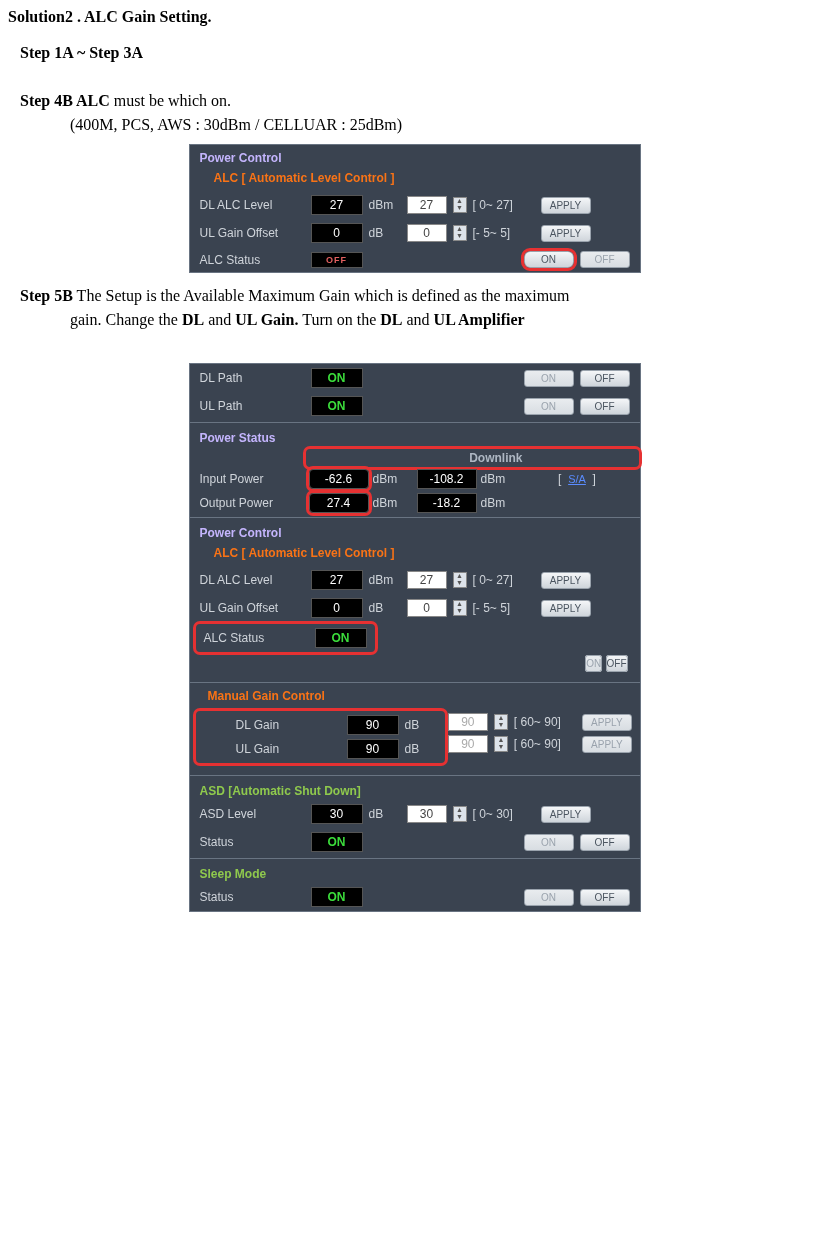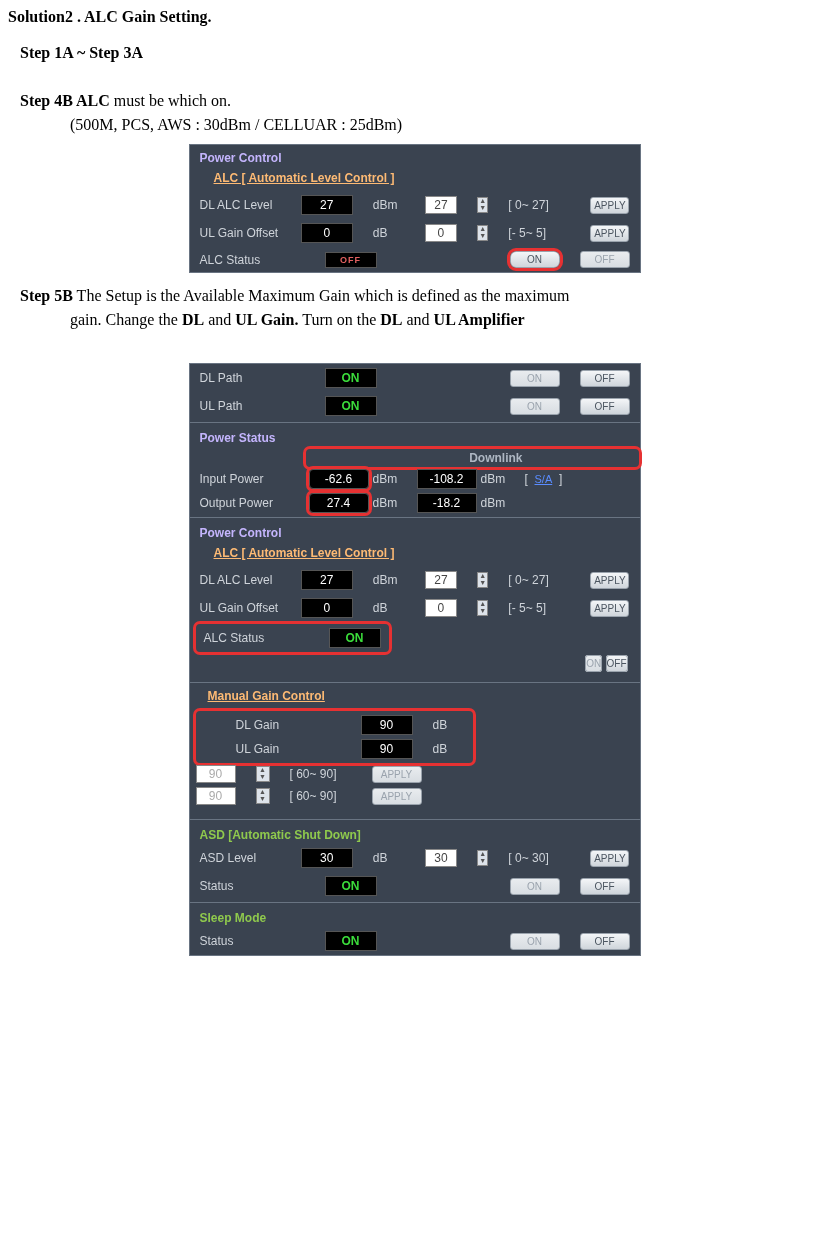--- a/index.html
+++ b/index.html
@@ -19,23 +19,23 @@
   .panel{
     font-family: Verdana, Arial, sans-serif;
     font-size:12px;
     color:#cfd4da;
     background:#3a4350;
     border:1px solid #697482;
     margin:10px auto 14px auto;
     width:450px;
   }
   .hdr-yellow{color:#c4b5fd;font-weight:bold;padding:6px 10px 2px 10px;}
-  .hdr-orange{color:#fdba74;font-weight:bold;padding:4px 2px 6px 24px;text-decoration:underline;}
+  .hdr-orange{color:#f97316;font-weight:bold;padding:4px 2px 6px 24px;}
   .hdr-green{color:#8fc94d;font-weight:bold;padding:6px 10px 2px 10px;}
-  .row{display:flex;align-items:center;padding:4px 10px;gap:20px;}
+  .row{display:flex;align-items:center;padding:4px 10px;gap:6px;}
   .lbl{width:105px;}
   .valbox{
     background:#000;
     color:#fff;
     text-align:center;
     min-width:42px;
     padding:2px 4px;
     border:1px solid #555;
   }
   .valbox.green{color:#3bdc3b;font-weight:bold;}
@@ -77,21 +77,21 @@
 
 
 
 
 <div class="title">Solution2 . ALC Gain Setting.</div>
 <div class="step-line bold">Step 1A ~ Step 3A</div>
 <br>
 <div class="step-line">
   <span class="bold">Step 4B ALC</span><span> must be which on.</span>
 </div>
-<div class="step-line sub">(500M, PCS, AWS : 30dBm / CELLUAR : 25dBm)</div>
+<div class="step-line sub">(400M, PCS, AWS : 30dBm / CELLUAR : 25dBm)</div>
 
 
 <div class="panel">
   <div class="hdr-yellow">Power Control</div>
   <div class="hdr-orange">ALC [ Automatic Level Control ]</div>
 
   <div class="row">
     <span class="lbl">DL ALC Level</span>
     <span class="valbox">27</span>
     <span class="unit">dBm</span>
@@ -163,21 +163,21 @@
       </div>
     </span>
   </div>
 
   <div class="psgrid">
     <span>Input Power</span>
     <span class="valbox redbox">-62.6</span>
     <span>dBm</span>
     <span class="valbox">-108.2</span>
     <span>dBm</span>
-    <span style="text-align:left;">[ &nbsp;<span class="link">S/A</span>&nbsp; ]</span>
+    <span style="text-align:center;">[ &nbsp;<span class="link">S/A</span>&nbsp; ]</span>
   </div>
   <div class="psgrid">
     <span>Output Power</span>
     <span class="valbox redbox">27.4</span>
     <span>dBm</span>
     <span class="valbox">-18.2</span>
     <span>dBm</span>
     <span></span>
   </div>
   <div class="sep"></div>

